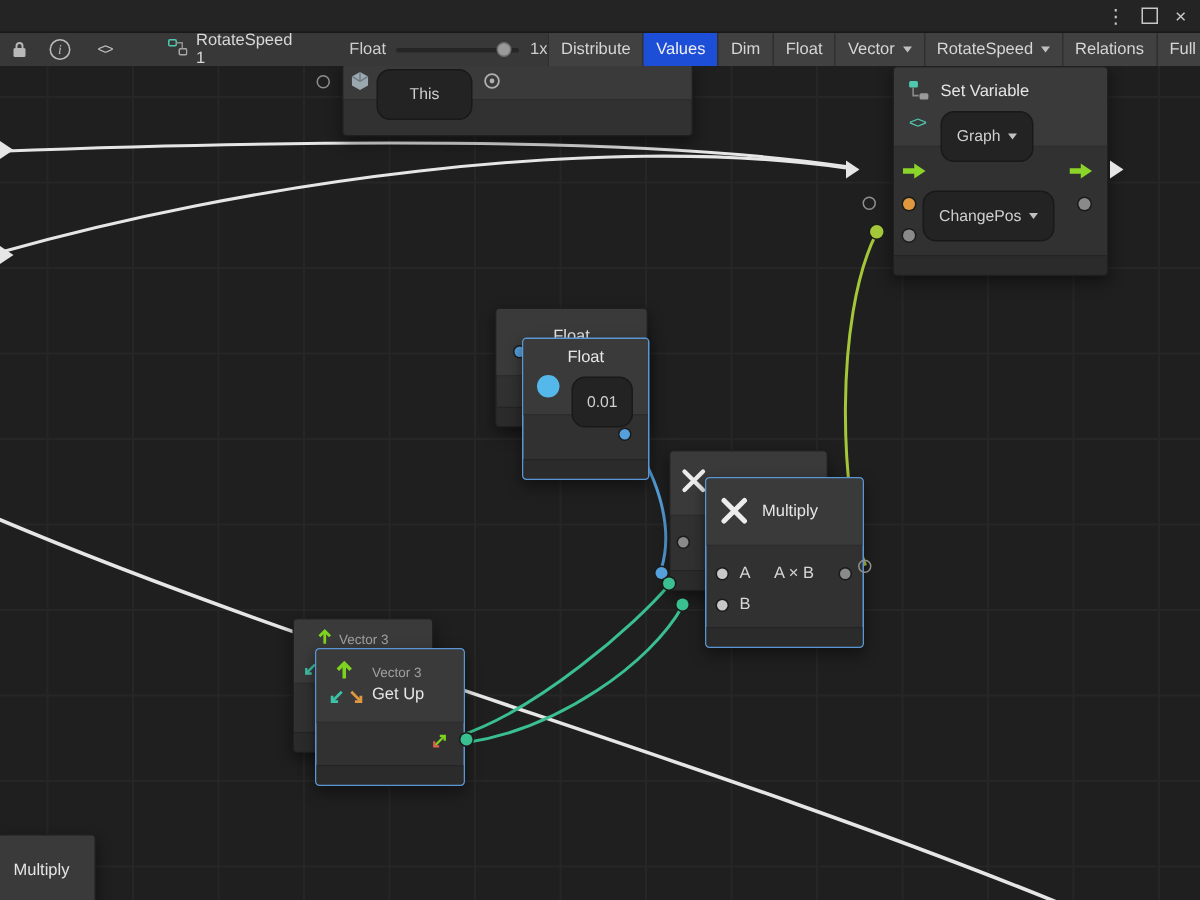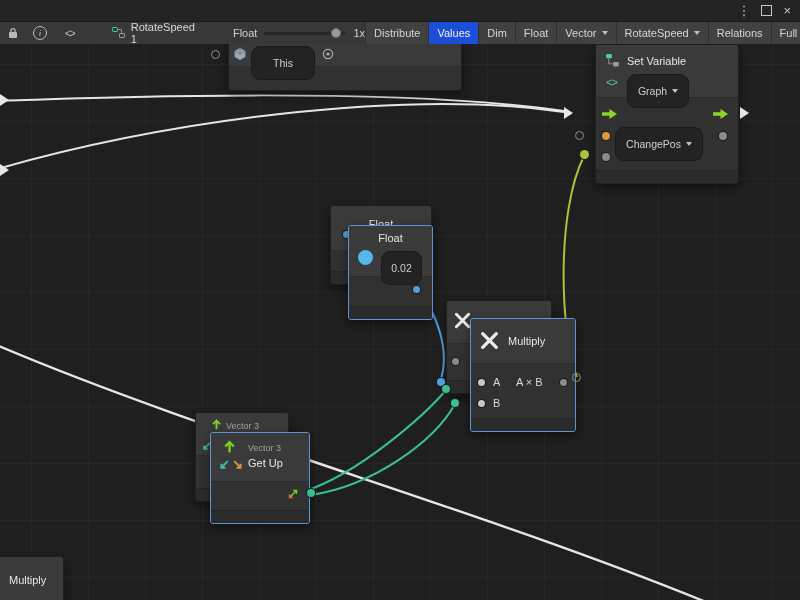--- a/index.html
+++ b/index.html
@@ -239,21 +239,21 @@
 
     <span class="dot" style="left:6px;top:108px;"></span>
     <div class="nftr"></div>
   </div>
 
   <div class="node float-node sel">
     <div class="nhdr"></div>
     <span class="ntitle abs" style="left:0;right:0;top:6px;text-align:center;">Float</span>
     <span class="iconcircle" style="left:9px;top:24px;"></span>
     <span class="field" style="left:32px;top:25px;width:41px;height:16px;">
-      <span>0.02</span>
+      <span>0.01</span>
     </span>
     <span class="dot sm blue" style="left:64px;top:60px;"></span>
     <div class="nftr"></div>
   </div>
 
   <div class="node mul-node sel">
     <div class="nhdr"></div>
     <span class="abs" style="left:8px;top:11px;">
       <svg width="21" height="21" viewBox="0 0 20 20">
           <path d="M3.5 3.5L16.5 16.5M16.5 3.5L3.5 16.5" stroke="#ececec" stroke-width="3.2" stroke-linecap="round"></path>

